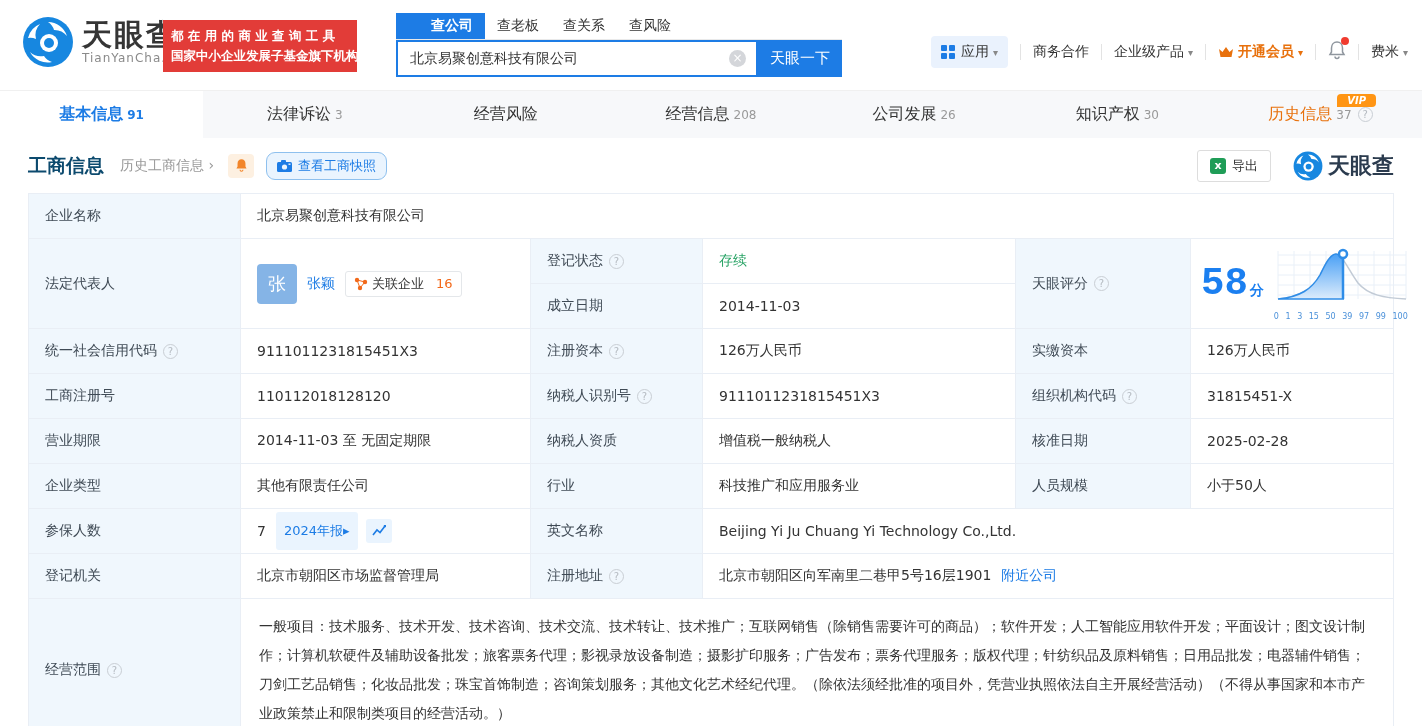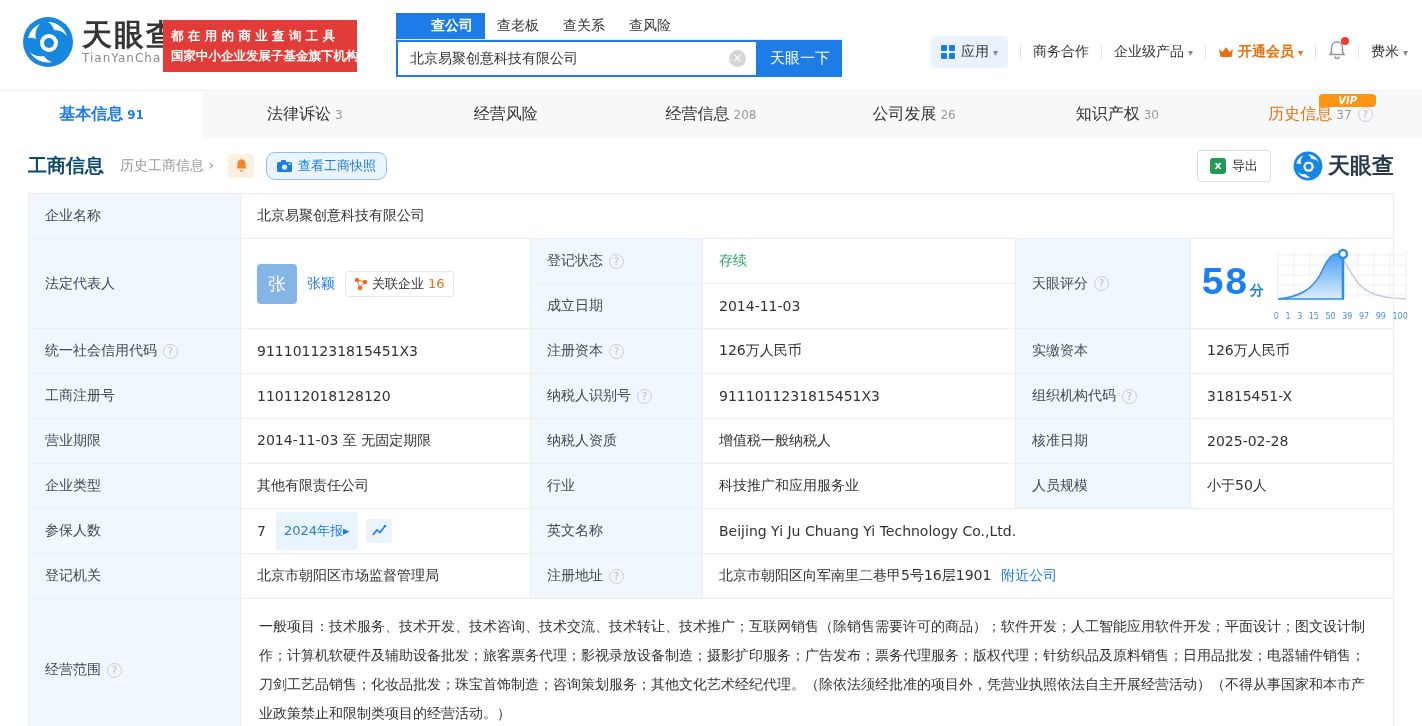--- a/index.html
+++ b/index.html
@@ -43,21 +43,21 @@
 
   
   .tabbar { display:flex; height:48px; background:#f7f8fa; border-top:1px solid #f0f0f0; }
   .mtab { flex:1; display:flex; align-items:center; justify-content:center; cursor:pointer; position:relative; }
   .mtab .lbl { font-size:16px; color:#333; }
   .mtab .cnt { font-size:12px; color:#999; margin-left:4px; }
   .mtab.active { background:#fff; }
   .mtab.active .lbl, .mtab.active .cnt { color:#1d7ce5; font-weight:bold; }
   .mtab.orange .lbl { color:#e8710d; }
   .vip-badge { position:absolute; top:3px; right:46px; background:#ff9514; color:#fff; font-size:10px; font-weight:bold;
-    font-style:italic; border-radius:4px 4px 4px 0; padding:1px 19px; }
+    font-style:italic; border-radius:4px 4px 4px 0; padding:1px 10px; }
   .help { display:inline-block; width:15px; height:15px; border:1px solid #c9ced4; border-radius:50%; color:#b4bac0;
     font-size:10px; line-height:14px; text-align:center; margin-left:6px; cursor:pointer; flex:none; }
 
   
   .sechead { display:flex; align-items:center; height:55px; padding:0 28px; }
   .sec-title { font-size:19px; font-weight:bold; color:#0c4a6e; }
   .sec-hist { font-size:14px; color:#999; margin-left:16px; cursor:pointer; }
   .sec-bell { width:26px; height:24px; background:#fdf0e1; border-radius:4px; margin-left:14px; display:flex;
     align-items:center; justify-content:center; cursor:pointer; }
   .snap-btn { margin-left:12px; display:flex; align-items:center; background:#eaf4fe; border:1px solid #8ec0ee;
@@ -84,21 +84,21 @@
   .stack { display:flex; flex-direction:column; width:485px; flex:none; border-right:1px solid #e9eef5; }
   .stack .srow { display:flex; flex:1; }
   .stack .srow:first-child { border-bottom:1px solid #e9eef5; }
   .stack .cell:last-child { border-right:none; }
   .link { color:#1d7ce5; cursor:pointer; }
   .green { color:#28a365; }
   .avatar { width:40px; height:40px; background:#85b4e6; border-radius:4px; color:#fff; font-size:18px;
     display:flex; align-items:center; justify-content:center; margin-right:10px; cursor:pointer; flex:none; }
   .rel-badge { display:flex; align-items:center; border:1px solid #e4e7ea; border-radius:3px; padding:3px 8px;
     margin-left:10px; cursor:pointer; font-size:13px; }
-  .rel-badge .cnt { color:#f2691a; margin-left:4px; }
+  .rel-badge .cnt { color:#f2691a; margin-left:12px; }
   .rel-ico { margin-right:4px; }
   .report-badge { background:#eaf4fe; color:#1d7ce5; border-radius:3px; font-size:13px; padding:10px 8px;
     margin-left:10px; cursor:pointer; }
   .trend-btn { background:#eaf4fe; border-radius:3px; width:26px; height:24px; display:flex; align-items:center;
     justify-content:center; margin-left:8px; cursor:pointer; }
   .scope-cell { padding:13px 18px; line-height:29px; align-items:flex-start; }
 
   
   .score-cell { padding:6px 10px; display:flex; align-items:center; }
   .score-num { color:#1b7ff0; font-weight:bold; font-size:39px; line-height:36px;font-family:Liberation Mono, monospace; }

